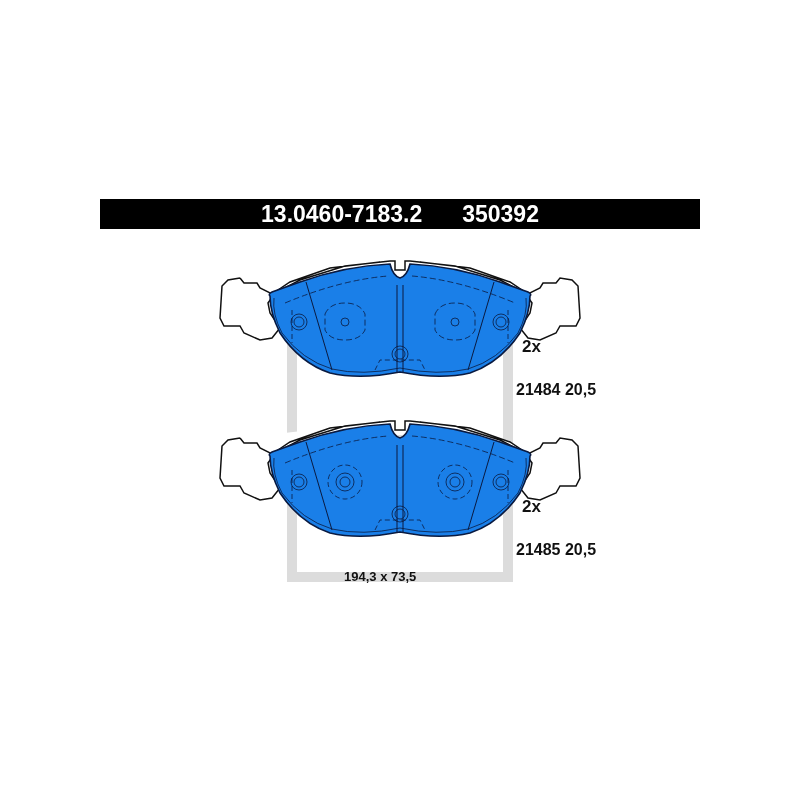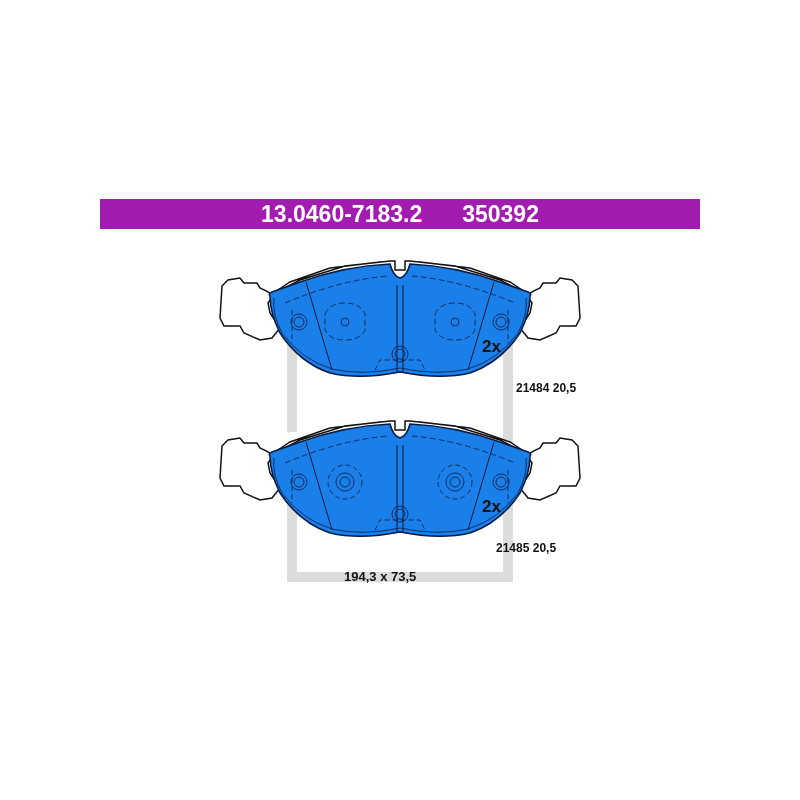--- a/index.html
+++ b/index.html
@@ -1,26 +1,26 @@
 <!DOCTYPE html>
 <html><head>
 <meta charset="utf-8">
 <style>
   html, body { margin:0; padding:0; background:#ffffff; }
   body { width:800px; height:800px; position:relative; overflow:hidden; font-family:"Liberation Sans", sans-serif; }
   .header-bar {
     position:absolute; left:100px; top:199px; width:600px; height:30px;
-    background:#a21caf; color:#ffffff; font-weight:bold; font-size:23px;
+    background:#000000; color:#ffffff; font-weight:bold; font-size:23px;
     display:flex; align-items:center; justify-content:center; letter-spacing:0px;
   }
   .header-bar .pn { margin-right:40px; }
   .watermark { position:absolute; left:0; top:0; width:800px; height:800px; }
   .pad-svg { position:absolute; left:0; top:0; width:800px; height:800px; }
-  .label { position:absolute; font-weight:bold; color:#111111; font-size:12px; }
-  .qty { font-size:17px; }
+  .label { position:absolute; font-weight:bold; color:#111111; font-size:16px; }
+  .qty { font-size:17px;margin-left:40px; }
 </style>
 </head>
 <body>
 
 <svg class="watermark" viewBox="0 0 800 800">
   <g fill="#dcdcdc">
     <rect x="287" y="312" width="10" height="270"></rect>
     <rect x="503" y="312" width="10" height="270"></rect>
     <rect x="287" y="312" width="226" height="10"></rect>
     <rect x="287" y="572" width="226" height="10"></rect>
@@ -85,15 +85,15 @@
   <g transform="translate(0,418)">
     <use href="#pad"></use>
     <use href="#pistonB"></use>
   </g>
 </svg>
 
 <div class="label qty" style="left:482px; top:337px;">2x</div>
 <div class="label" style="left:516px; top:381px;">21484 20,5</div>
 
 <div class="label qty" style="left:482px; top:497px;">2x</div>
-<div class="label" style="left:496px; top:541px;text-align:right;">21485 20,5</div>
+<div class="label" style="left:516px; top:541px;text-align:right;">21485 20,5</div>
 
 <div class="label" style="left:344px; top:569px; font-size:13px;">194,3 x 73,5</div>
 
 </body></html>

